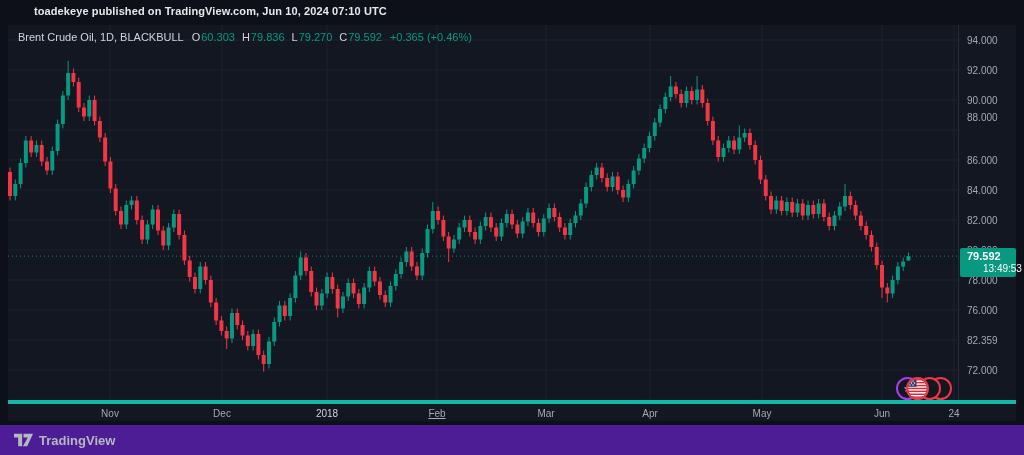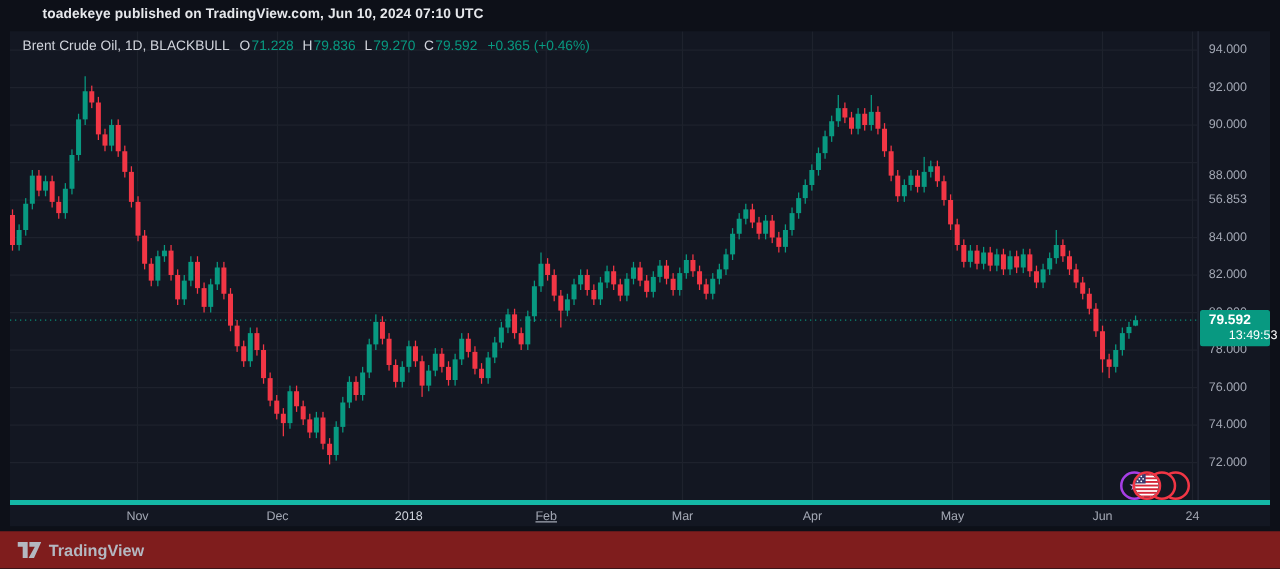--- a/index.html
+++ b/index.html
@@ -29,21 +29,21 @@
             background:#089981; border-radius:2px; color:#fff; padding:2px 0 0 7px; z-index:6; }
   .plabel .lp { font-size:11px; font-weight:bold; line-height:13px; }
   .plabel .cd { font-size:10px; line-height:12px;margin-left:16px; }
   .events { position:absolute; left:888px; top:351px; width:60px; height:26px; z-index:8; cursor:pointer; }
   .ev { position:absolute; top:1px; width:23px; height:23px; border-radius:50%;
         background:#131722; display:flex; align-items:center; justify-content:center; }
   .ev.purple { left:0; z-index:2; border:2px solid #a73ee6; color:#c9a6f5; font-size:10px; }
   .ev.flag   { left:10px; z-index:5; border:2px solid #f23645; overflow:hidden; }
   .ev.r1     { left:22px; z-index:4; border:2px solid #f23645; }
   .ev.r2     { left:33px; z-index:3; border:2px solid #f23645; }
-  .footer { position:absolute; left:0; top:425px; width:1024px; height:30px; background:#7f1d1d;
+  .footer { position:absolute; left:0; top:425px; width:1024px; height:30px; background:#4c1d95;
             display:flex; align-items:center; }
   .footer .logo { margin-left:14px; display:flex; align-items:center; }
   .footer .brand { margin-left:6px; font-size:13px; font-weight:bold; color:#b4b8c1; }
 </style>
 </head>
 <body>
 
 <div class="frame">
 
   <div class="banner">toadekeye published on TradingView.com, Jun 10, 2024 07:10 UTC</div>
@@ -419,21 +419,21 @@
             <rect x="893.1650000000001" y="236.54999999999993" width="4" height="4.949999999999989" fill="#089981"></rect>
             <rect x="899.95" y="227.46000000000004" width="1" height="8.490000000000038" fill="#089981"></rect>
             <rect x="898.45" y="231.12000000000003" width="4" height="4.3799999999999955" fill="#089981"></rect>
           </g>
         </svg>
       <div class="legend">
         <span>Brent Crude Oil, 1D, BLACKBULL</span>
         <span class="ohlc" id="ohlc-row">
             <span class="pair">
               <span class="lab">O</span>
-              <span class="val">71.228</span>
+              <span class="val">60.303</span>
             </span>
             <span class="pair">
               <span class="lab">H</span>
               <span class="val">79.836</span>
             </span>
             <span class="pair">
               <span class="lab">L</span>
               <span class="val">79.270</span>
             </span>
             <span class="pair">
@@ -458,28 +458,28 @@
       </div>
 
     <div class="paxis" id="price-axis">
       <div class="plabel">
         <div class="lp">79.592</div>
         <div class="cd">13:49:53</div>
       </div>
     <span class="ptick" style="top: 15px;">94.000</span>
         <span class="ptick" style="top: 45px;">92.000</span>
         <span class="ptick" style="top: 75px;">90.000</span>
-        <span class="ptick" style="top: 116px;">88.000</span>
-        <span class="ptick" style="top: 135px;">56.853</span>
+        <span class="ptick" style="top: 92px;">88.000</span>
+        <span class="ptick" style="top: 135px;">86.000</span>
         <span class="ptick" style="top: 165px;">84.000</span>
         <span class="ptick" style="top: 195px;">82.000</span>
         <span class="ptick" style="top: 225px;">80.000</span>
         <span class="ptick" style="top: 255px;">78.000</span>
         <span class="ptick" style="top: 285px;">76.000</span>
-        <span class="ptick" style="top: 315px;">74.000</span>
+        <span class="ptick" style="top: 315px;">82.359</span>
         <span class="ptick" style="top: 345px; text-align: right;">72.000</span>
       </div>
 
     <div class="events">
       <span class="ev purple">
           <span>★</span>
         </span>
       <span class="ev r2"></span>
       <span class="ev r1"></span>
       <span class="ev flag">

